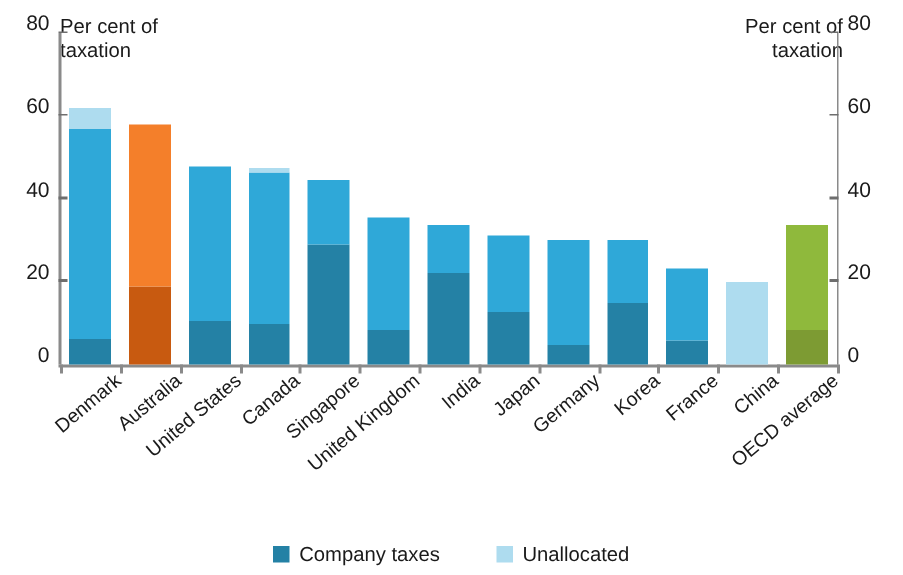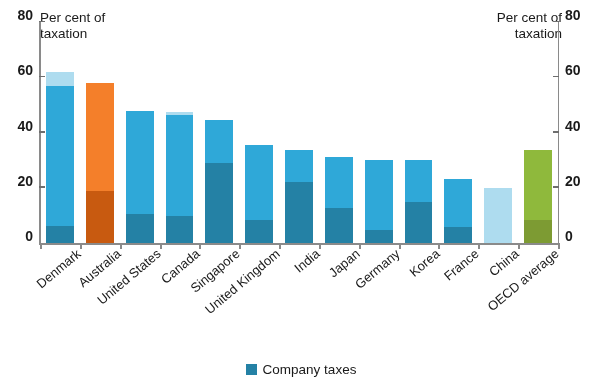--- a/index.html
+++ b/index.html
@@ -41,21 +41,20 @@
   }
 
   
   .ytick {
     position: absolute;
     font-size: 14px;
     color: #1a1a1a;
     line-height: 1;
     height: 14px;
     margin-top: -7px;
-    font-weight: bold;
   }
   .ytick.left  { right: 100%; margin-right: 7px; text-align: right; width: 34px; }
   .ytick.right { left: 100%;  margin-left: 7px;  text-align: left;  width: 34px; }
 
   
   .axis-line {
     position: absolute;
     background: #8a8a8a;
   }
   #axis-left   { left: -1px;  top: 0;    width: 1.5px;  height: 100%; }
@@ -254,15 +253,19 @@
       <div class="xlabel" style="left: 432.385px; transform: translateX(-100%) rotate(-40deg); transform-origin: right top;">France</div>
       <div class="xlabel" style="left: 472.231px; transform: translateX(-100%) rotate(-40deg); transform-origin: right top;">China</div>
       <div class="xlabel" style="left: 512.077px; transform: translateX(-100%) rotate(-40deg); transform-origin: right top;">OECD average</div>
     </div>
 
   <div id="legend">
       <div class="legend-item">
         <span class="swatch" style="background: rgb(36, 129, 165);"></span>
         <span>Company taxes</span>
       </div>
+      <div class="legend-item">
+        <span class="swatch" style="background: rgb(174, 220, 239);"></span>
+        <span>Unallocated</span>
+      </div>
     </div>
 
 </div>
 
 </body></html>

